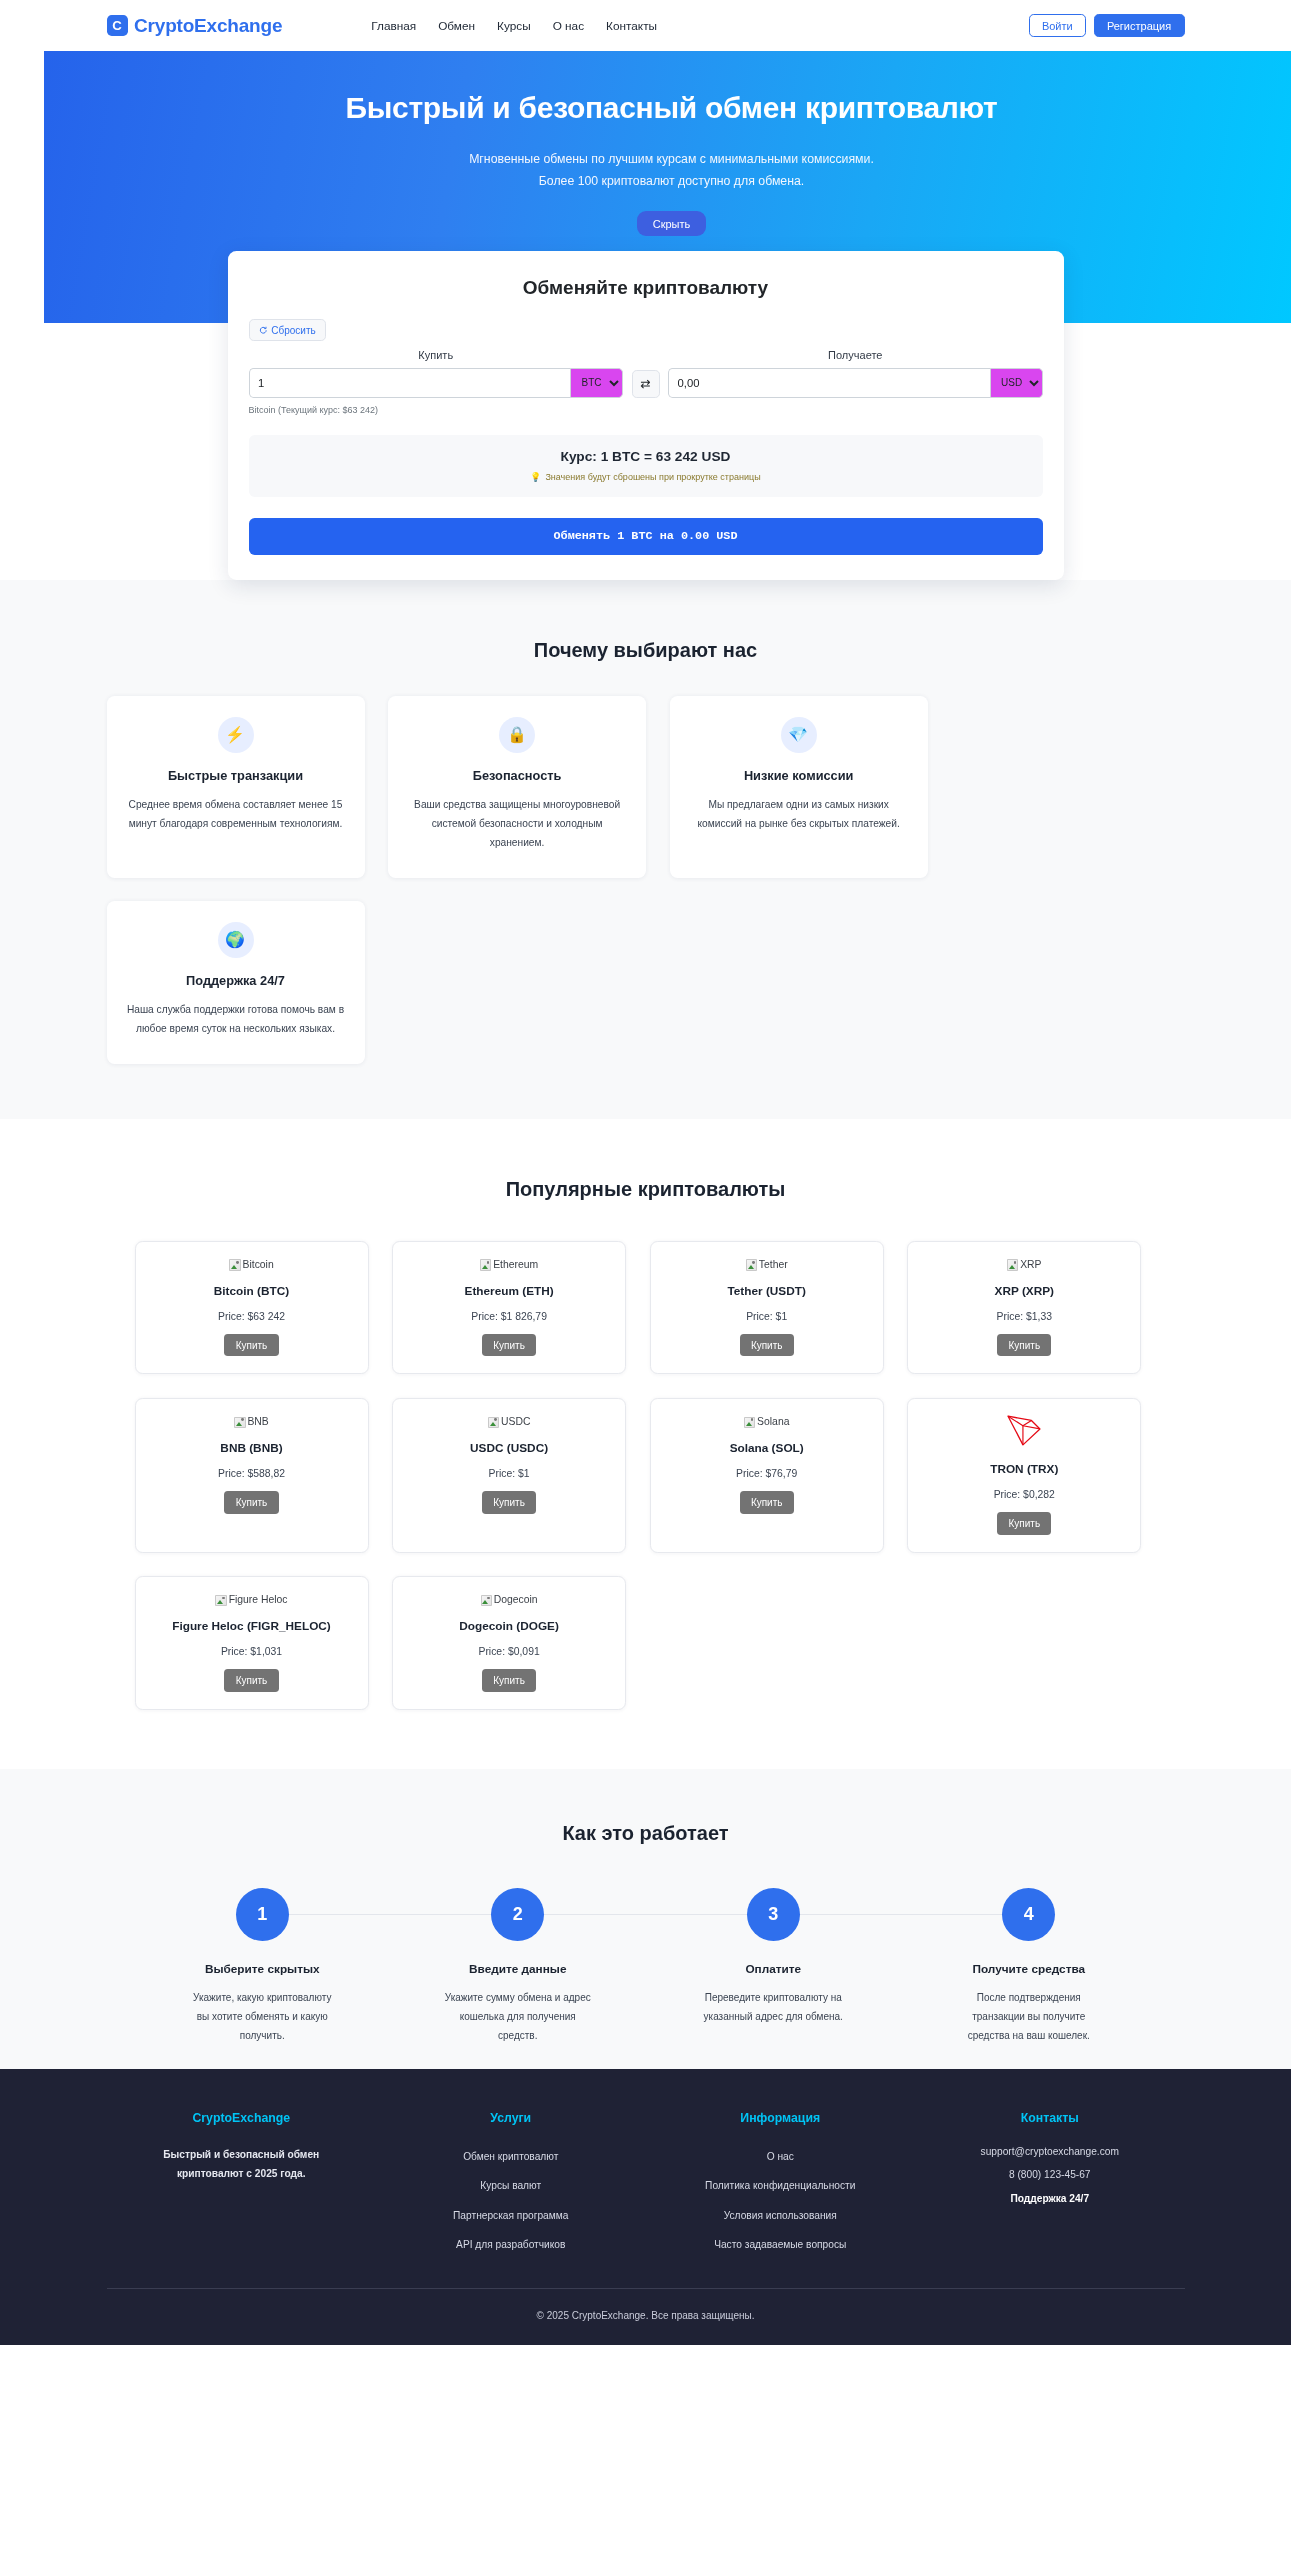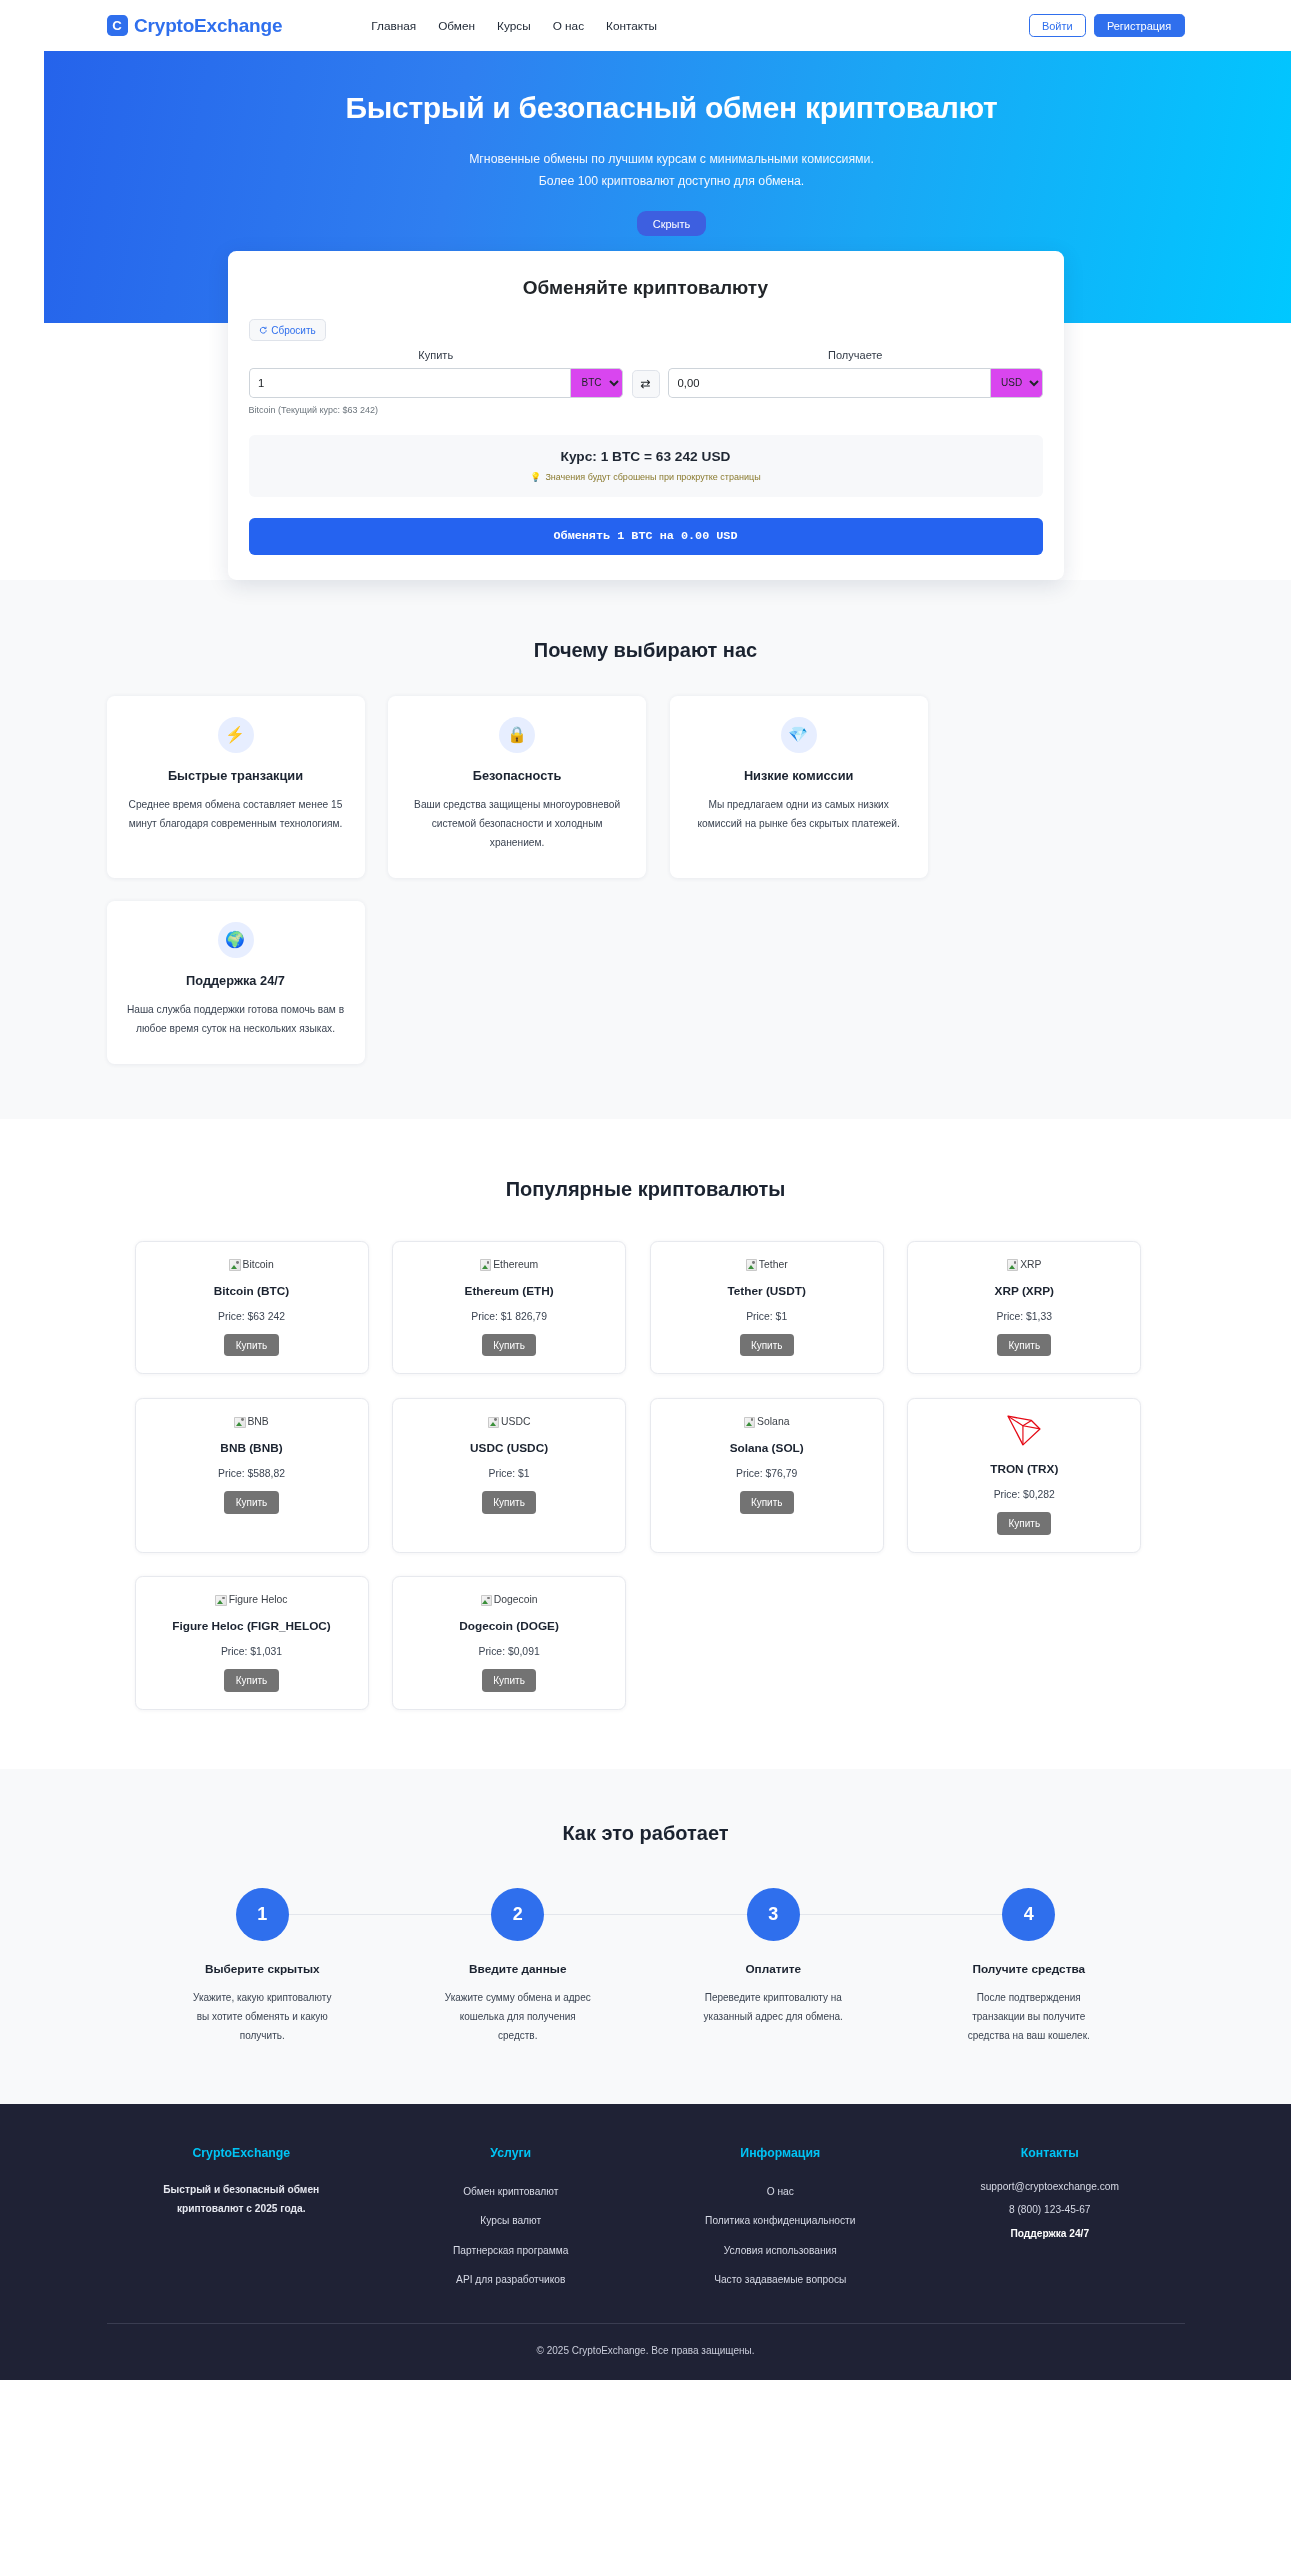--- a/index.html
+++ b/index.html
@@ -697,21 +697,21 @@
           </div>
         <h3>Dogecoin (DOGE)</h3>
         <div class="crypto-price">Price: $0,091</div>
         <button class="btn-buy">Купить</button>
       </div>
 
     </div>
   </div>
 </section>
 
-<section class="section gray" style="padding-top:53px;padding-bottom:59px;">
+<section class="section gray" style="padding-top:53px;padding-bottom:24px;">
   <div class="container">
     <h2 class="section-title" style="margin-bottom:43px;">Как это работает</h2>
     <div class="steps">
 
       <div class="step">
         <div class="step-circle">1</div>
         <h3>Выберите скрытых</h3>
         <p>Укажите, какую криптовалюту вы хотите обменять и какую получить.</p>
       </div>
 

